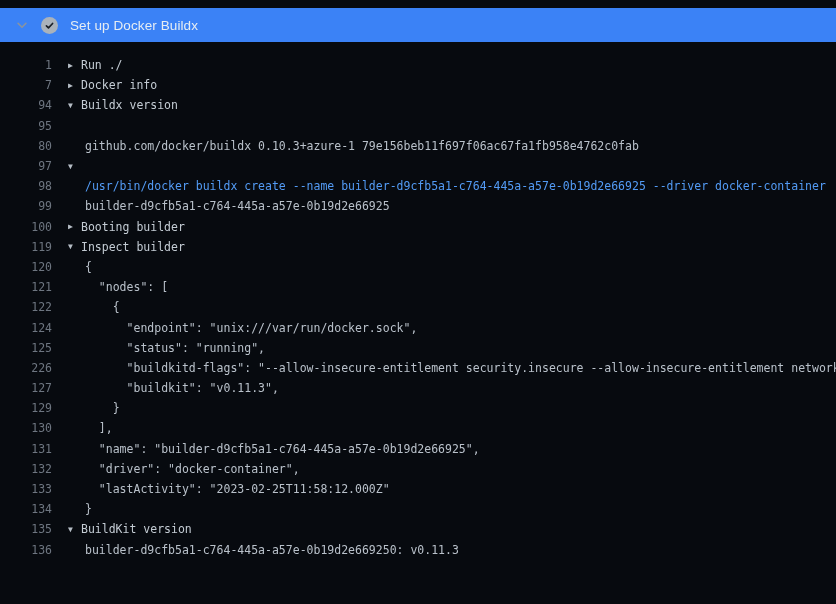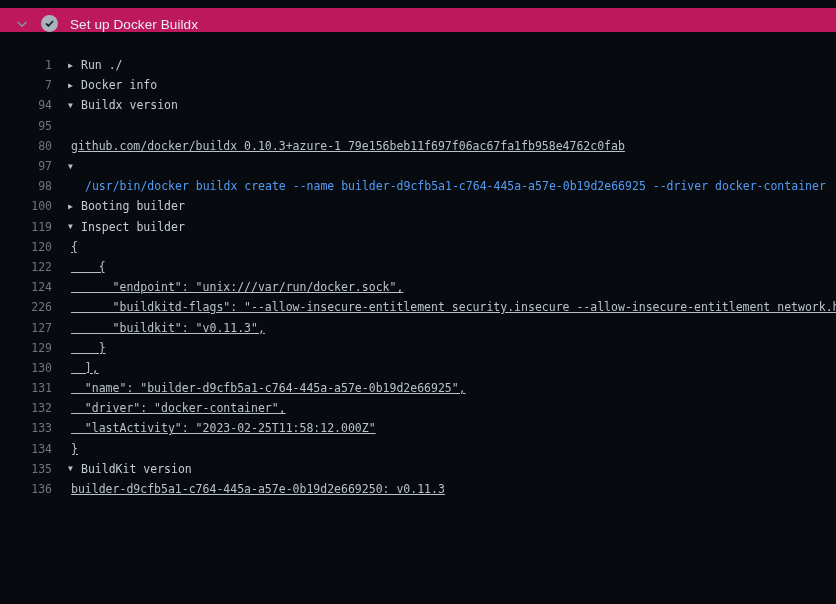--- a/index.html
+++ b/index.html
@@ -7,24 +7,24 @@
   body {
     background: #070a0f;
     font-family: "Liberation Sans", sans-serif;
     position: relative;
   }
 
   
   .step-header {
     position: absolute;
     top: 8px; left: 0; right: 0;
-    height: 24px;
-    background: #be185d;
+    height: 34px;
+    background: #3b82f6;
     display: flex;
-    align-items: flex-end;
+    align-items: center;
     cursor: pointer;
   }
   .chev {
     width: 16px; height: 16px;
     margin-left: 14px;
     display: flex; align-items: center; justify-content: center;
     flex: none;
   }
   .status {
     width: 17px; height: 17px;
@@ -73,21 +73,21 @@
     display: flex;
     align-items: center;
   }
   .arrow {
     font-size: 8px;
     width: 9px;
     margin-right: 4px;
     color: #b6bec6;
     flex: none;
   }
-  .txt-out { padding-left: 19px; color: #b9c1ca; text-decoration: underline; }
+  .txt-out { padding-left: 33px; color: #b9c1ca; }
   .txt-cmd { padding-left: 33px; color: #539bf5; }
 </style>
 </head>
 <body>
 
 <div class="step-header">
   <span class="chev">
     <svg width="14" height="14" viewBox="0 0 16 16" fill="none">
       <path d="M3.5 6l4.5 4.5L12.5 6" stroke="#8b949e" stroke-width="1.8" stroke-linecap="round" stroke-linejoin="round"></path>
     </svg>
@@ -101,25 +101,28 @@
 </div>
 
 <div class="log">
     <div class="row"><a class="num">1</a><span class="content grp"><span class="arrow">▶</span><span>Run ./</span></span></div>
     <div class="row"><a class="num">7</a><span class="content grp"><span class="arrow">▶</span><span>Docker info</span></span></div>
     <div class="row"><a class="num">94</a><span class="content grp"><span class="arrow">▼</span><span>Buildx version</span></span></div>
     <div class="row"><a class="num">95</a></div>
     <div class="row"><a class="num">80</a><span class="content txt-out">github.com/docker/buildx 0.10.3+azure-1 79e156beb11f697f06ac67fa1fb958e4762c0fab</span></div>
     <div class="row"><a class="num">97</a><span class="content grp"><span class="arrow">▼</span></span></div>
     <div class="row"><a class="num">98</a><span class="content txt-cmd">/usr/bin/docker buildx create --name builder-d9cfb5a1-c764-445a-a57e-0b19d2e66925 --driver docker-container</span></div>
+    <div class="row"><a class="num">99</a><span class="content txt-out">builder-d9cfb5a1-c764-445a-a57e-0b19d2e66925</span></div>
     <div class="row"><a class="num">100</a><span class="content grp"><span class="arrow">▶</span><span>Booting builder</span></span></div>
     <div class="row"><a class="num">119</a><span class="content grp"><span class="arrow">▼</span><span>Inspect builder</span></span></div>
     <div class="row"><a class="num">120</a><span class="content txt-out">{</span></div>
+    <div class="row"><a class="num">121</a><span class="content txt-out">  "nodes": [</span></div>
     <div class="row"><a class="num">122</a><span class="content txt-out">    {</span></div>
     <div class="row"><a class="num">124</a><span class="content txt-out">      "endpoint": "unix:///var/run/docker.sock",</span></div>
+    <div class="row"><a class="num">125</a><span class="content txt-out">      "status": "running",</span></div>
     <div class="row"><a class="num">226</a><span class="content txt-out">      "buildkitd-flags": "--allow-insecure-entitlement security.insecure --allow-insecure-entitlement network.host",</span></div>
     <div class="row"><a class="num">127</a><span class="content txt-out">      "buildkit": "v0.11.3",</span></div>
     <div class="row"><a class="num">129</a><span class="content txt-out">    }</span></div>
     <div class="row"><a class="num">130</a><span class="content txt-out">  ],</span></div>
     <div class="row"><a class="num">131</a><span class="content txt-out">  "name": "builder-d9cfb5a1-c764-445a-a57e-0b19d2e66925",</span></div>
     <div class="row"><a class="num">132</a><span class="content txt-out">  "driver": "docker-container",</span></div>
     <div class="row"><a class="num">133</a><span class="content txt-out">  "lastActivity": "2023-02-25T11:58:12.000Z"</span></div>
     <div class="row"><a class="num">134</a><span class="content txt-out">}</span></div>
     <div class="row"><a class="num">135</a><span class="content grp"><span class="arrow">▼</span><span>BuildKit version</span></span></div>
     <div class="row"><a class="num">136</a><span class="content txt-out">builder-d9cfb5a1-c764-445a-a57e-0b19d2e669250: v0.11.3</span></div>

